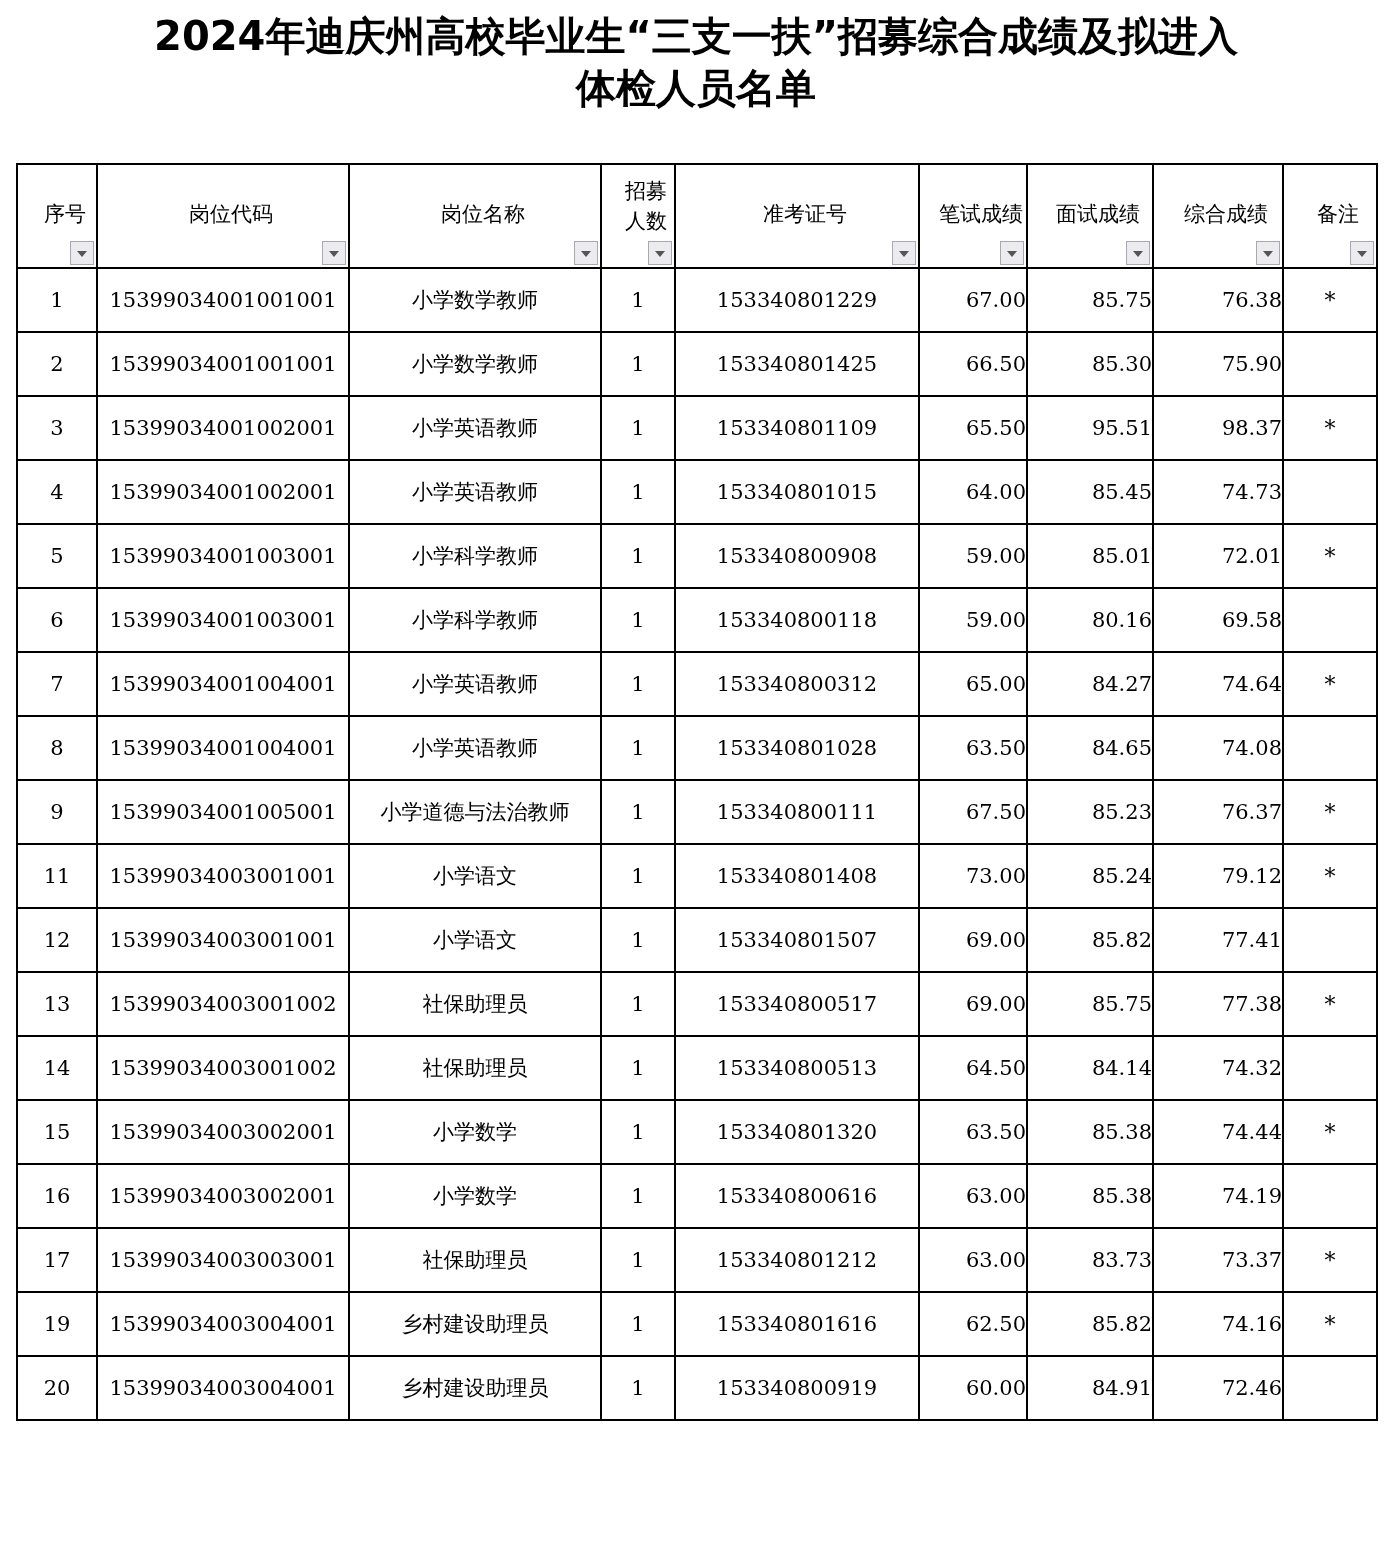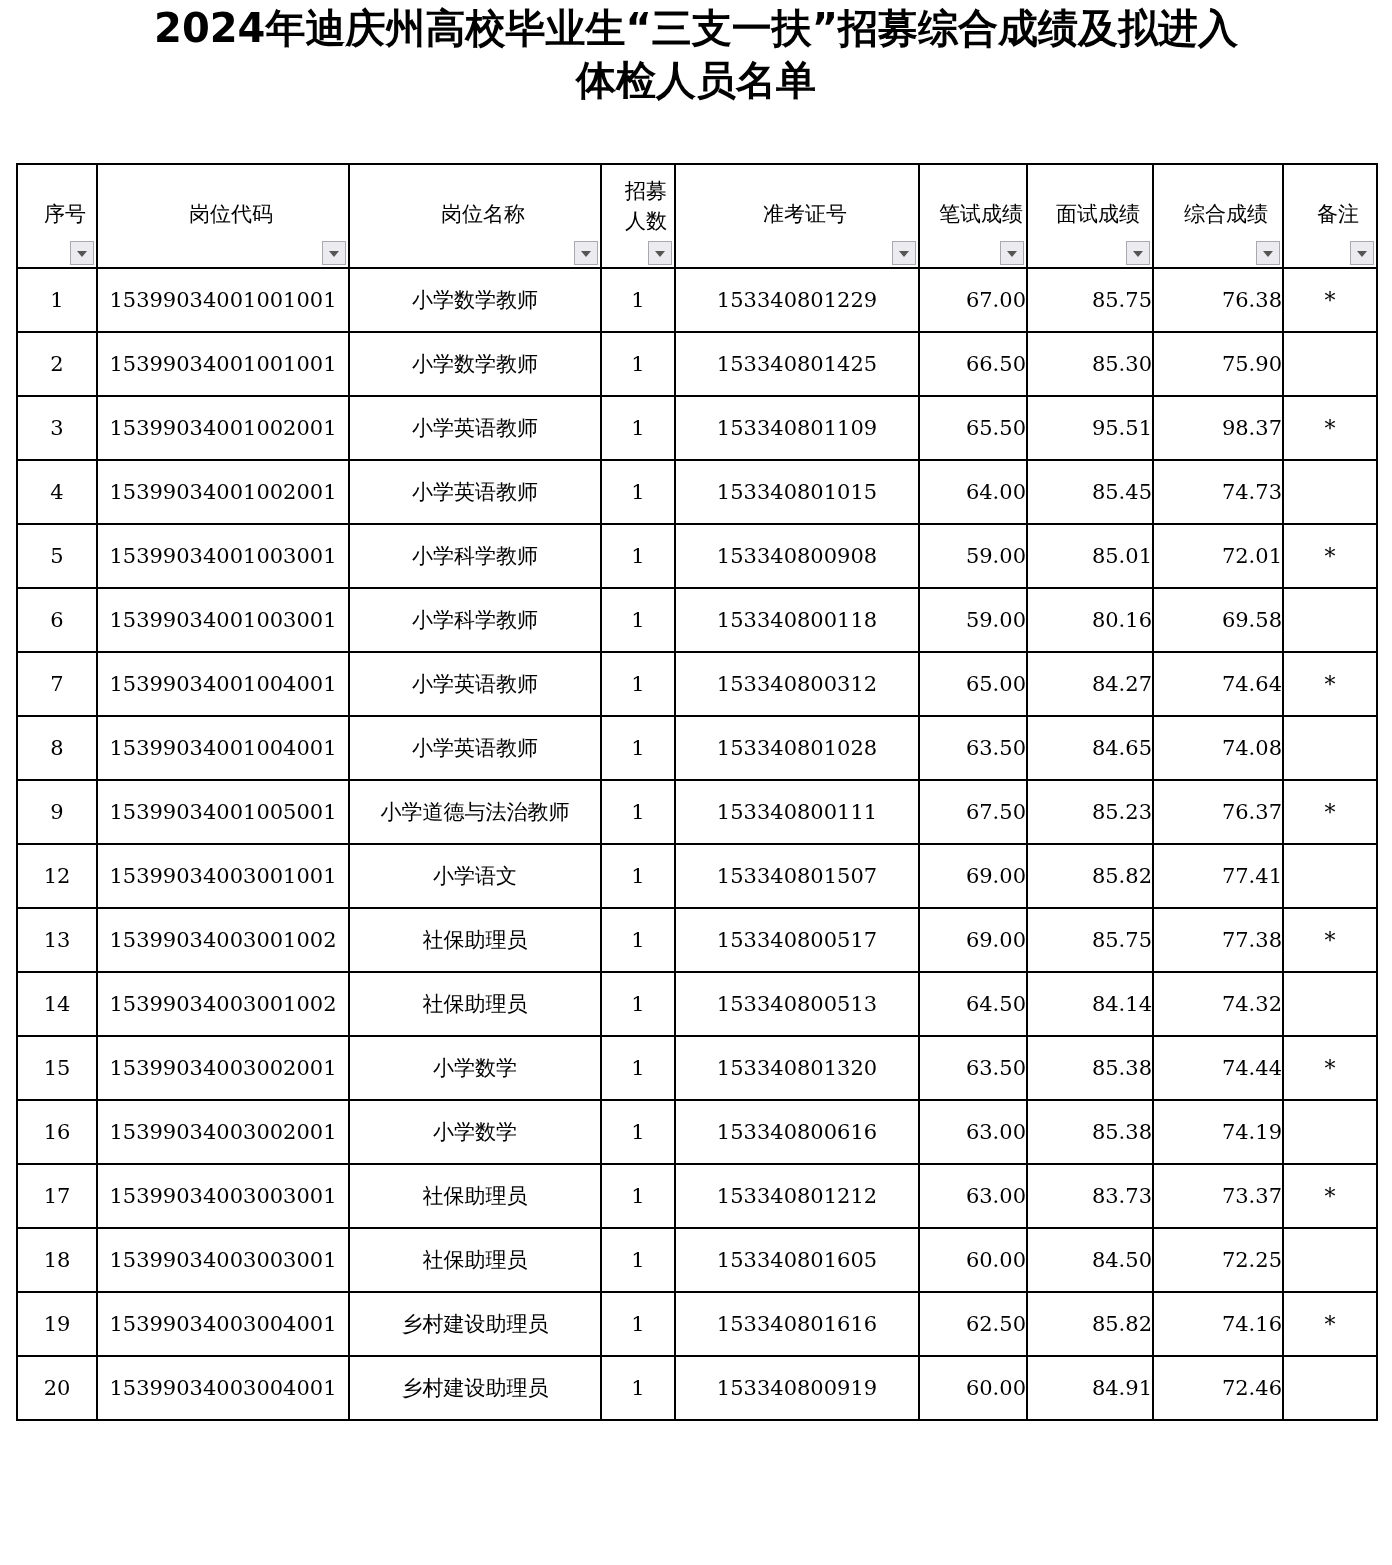--- a/index.html
+++ b/index.html
@@ -10,21 +10,21 @@
   body {
     width: 1392px;
     height: 1565px;
     position: relative;
     overflow: hidden;
     color: #000;
   }
   .title {
     position: absolute;
     left: 0;
-    top: 2px;
+    top: 10px;
     width: 1392px;
     text-align: center;
     font-family: "DejaVu Sans", "Liberation Sans", sans-serif;
     font-weight: bold;
     font-size: 40px;
     line-height: 52px;
     letter-spacing: 0px;
   }
   .title .line { display: block; }
 
@@ -247,20 +247,31 @@
         <td>15399034001005001</td>
         <td>小学道德与法治教师</td>
         <td>1</td>
         <td>153340800111</td>
         <td class="num">67.50</td>
         <td class="num">85.23</td>
         <td class="num">76.37</td>
         <td class="star">*</td>
       </tr>
       <tr>
+        <td>11</td>
+        <td>15399034003001001</td>
+        <td>小学语文</td>
+        <td>1</td>
+        <td>153340801408</td>
+        <td class="num">73.00</td>
+        <td class="num">85.24</td>
+        <td class="num">79.12</td>
+        <td class="star">*</td>
+      </tr>
+      <tr>
         <td>12</td>
         <td>15399034003001001</td>
         <td>小学语文</td>
         <td>1</td>
         <td>153340801507</td>
         <td class="num">69.00</td>
         <td class="num">85.82</td>
         <td class="num">77.41</td>
         <td class="star"></td>
       </tr>
@@ -313,31 +324,20 @@
         <td>15399034003003001</td>
         <td>社保助理员</td>
         <td>1</td>
         <td>153340801212</td>
         <td class="num">63.00</td>
         <td class="num">83.73</td>
         <td class="num">73.37</td>
         <td class="star">*</td>
       </tr>
       <tr>
-        <td>18</td>
-        <td>15399034003003001</td>
-        <td>社保助理员</td>
-        <td>1</td>
-        <td>153340801605</td>
-        <td class="num">60.00</td>
-        <td class="num">84.50</td>
-        <td class="num">72.25</td>
-        <td class="star"></td>
-      </tr>
-      <tr>
         <td>19</td>
         <td>15399034003004001</td>
         <td>乡村建设助理员</td>
         <td>1</td>
         <td>153340801616</td>
         <td class="num">62.50</td>
         <td class="num">85.82</td>
         <td class="num">74.16</td>
         <td class="star">*</td>
       </tr>

